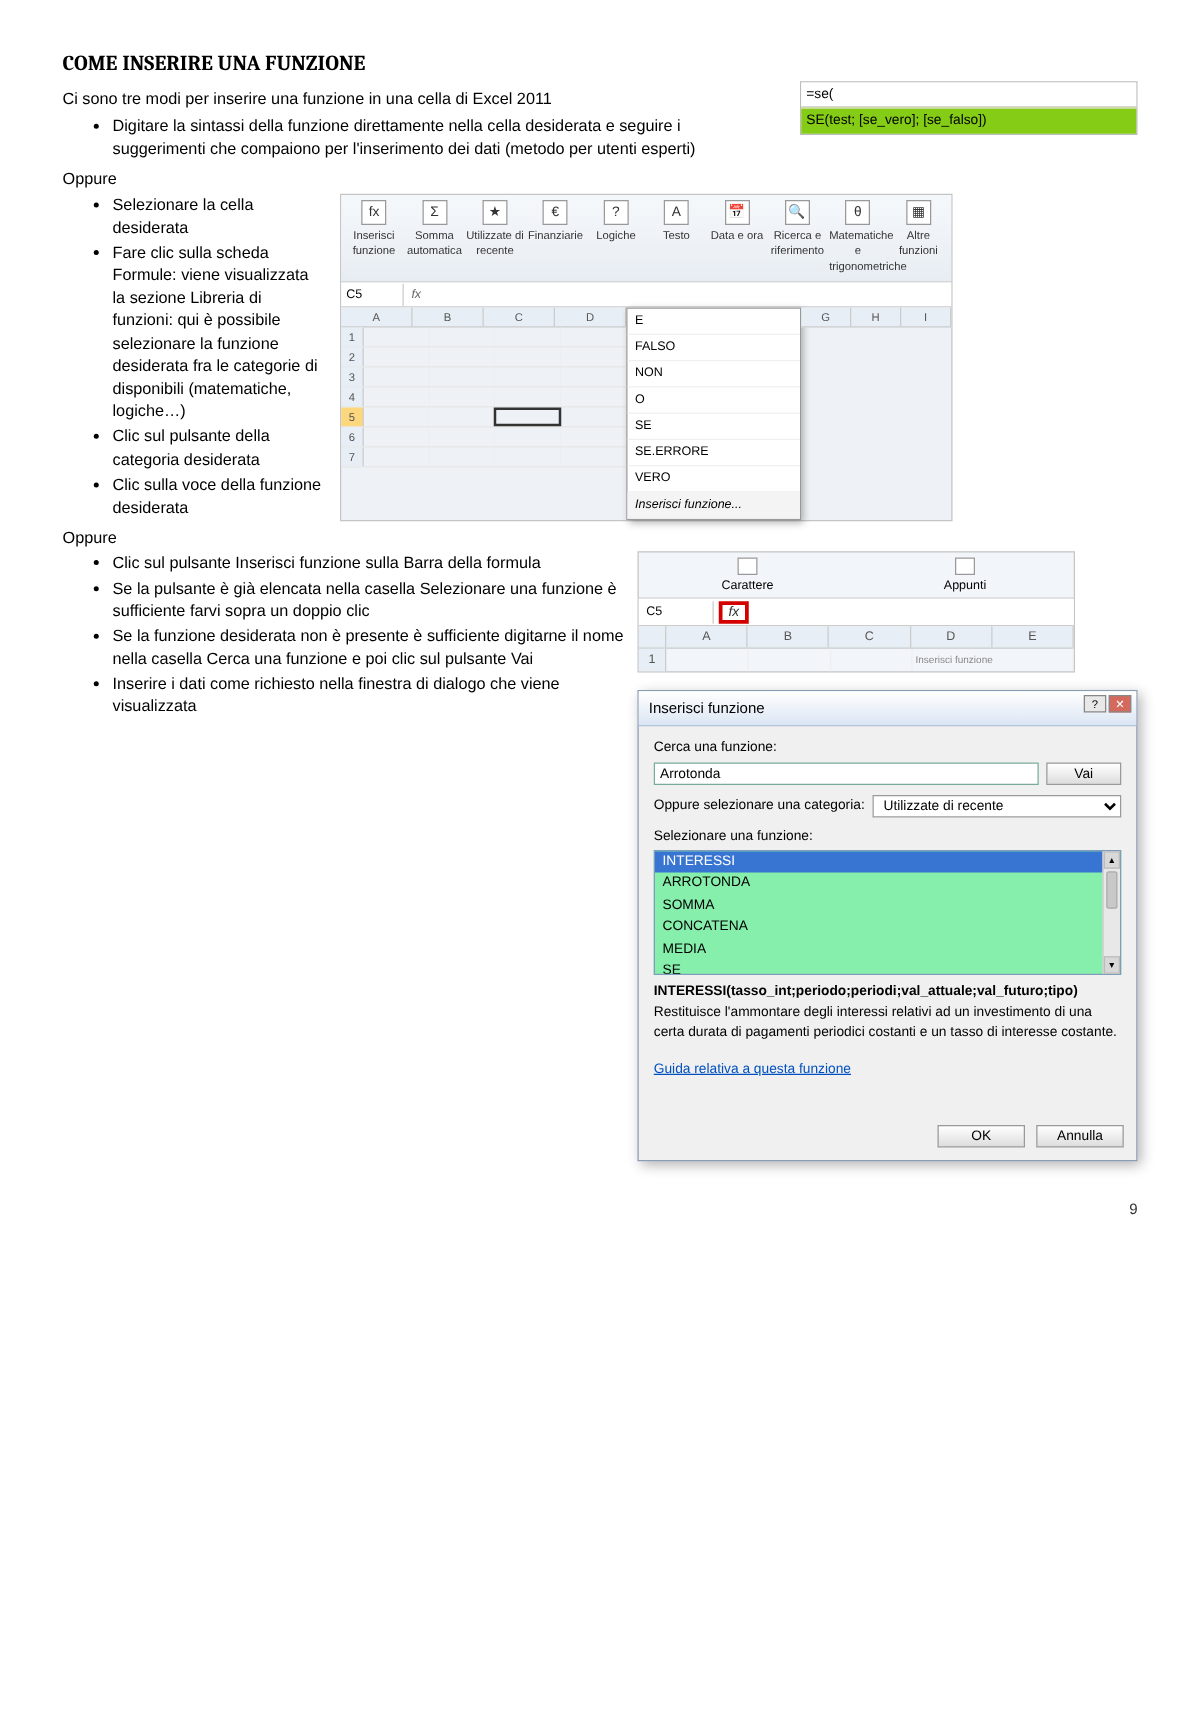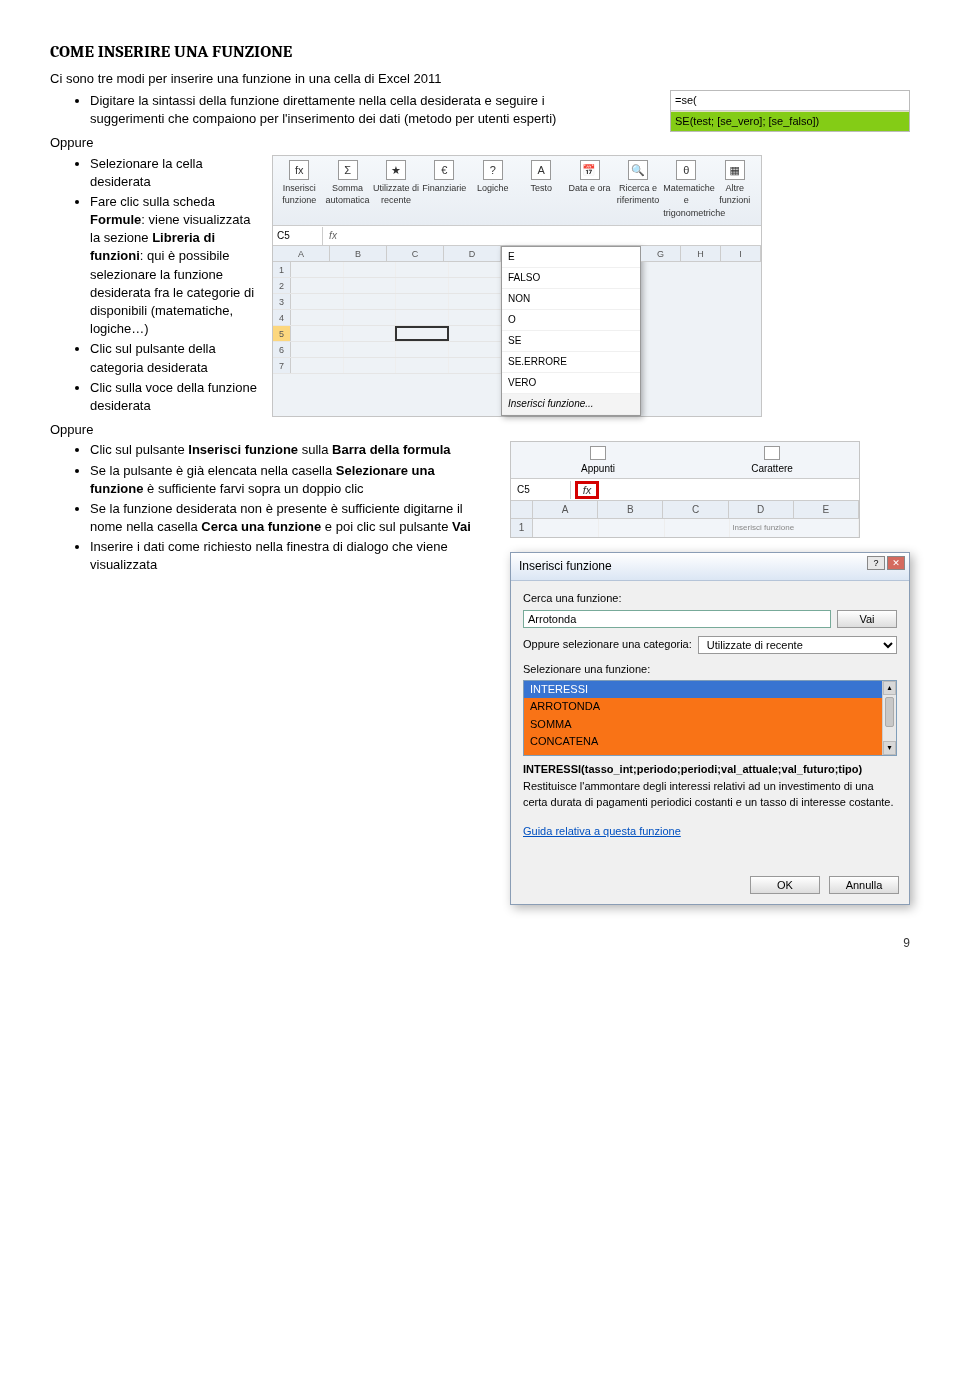--- a/index.html
+++ b/index.html
@@ -3,24 +3,24 @@
 <meta charset="utf-8">
 <style>
   * { box-sizing: border-box; margin: 0; padding: 0; }
   body { font-family: Arial, sans-serif; font-size: 13px; width: 960px; background: #fff; padding: 40px 50px 20px 50px; color: #000; line-height: 1.4; }
   h1 { font-family: Cambria, Georgia, serif; font-weight: bold; font-size: 17px; margin-bottom: 6px; }
   .intro { margin-bottom: 4px; }
   ul.bullets { list-style: disc; padding-left: 40px; margin-bottom: 4px; }
   ul.bullets li { margin-bottom: 2px; }
   .oppure { margin: 2px 0; }
   .col-img { flex-shrink: 0; }
-  .bold { font-weight: bold; }
+  .bold { font-weight: normal; }
 
   
-  .tooltip-box { border: 1px solid #bbb; background: #fff; width: 240px; font-size: 11px; margin-left: 39px; }
+  .tooltip-box { border: 1px solid #bbb; background: #fff; width: 270px; font-size: 11px; margin-left: 39px; }
   .tooltip-row1 { border-bottom: 1px solid #ccc; padding: 2px 4px; background: #fff; }
   .tooltip-row2 { background: #84cc16; padding: 2px 4px; border-top: 1px solid #e0e0c0; }
 
   
   .ribbon { border: 1px solid #c5c5c5; width: 490px; background: #eef2f6; font-size: 9px; }
   .ribbon-icons { display: flex; justify-content: space-around; padding: 4px 2px 6px 2px; border-bottom: 1px solid #ccc; background: linear-gradient(#f5f8fb,#e8edf3); }
   .ribbon-icon { text-align: center; width: 46px; color: #333; }
   .ribbon-icon .ic { width: 20px; height: 20px; margin: 0 auto 2px auto; border: 1px solid #999; background: #fff; font-size: 11px; line-height: 18px; }
   .ribbon-formula-bar { display: flex; align-items: center; background: #fff; border-bottom: 1px solid #ccc; height: 20px; }
   .ribbon-cellref { width: 50px; border-right: 1px solid #ccc; padding: 2px 4px; font-size: 10px; }
@@ -63,41 +63,41 @@
   .dlg-close { position: absolute; right: 4px; top: 3px; display: flex; gap: 2px; }
   .dlg-close span { width: 18px; height: 14px; border: 1px solid #888; background: #e8e8e8; font-size: 9px; text-align: center; line-height: 12px; }
   .dlg-close span.x { background: #d46a5e; color: #fff; }
   .dlg-body { padding: 10px 12px; }
   .dlg-label { margin-bottom: 3px; }
   .dlg-searchrow { display: flex; gap: 6px; margin-bottom: 8px; }
   .dlg-searchrow input { flex: 1; border: 1px solid #7a9; padding: 2px 4px; font-size: 11px; background: #fff; }
   .dlg-searchrow button { width: 60px; border: 1px solid #999; background: linear-gradient(#fff,#ddd); font-size: 11px; }
   .dlg-catrow { display: flex; align-items: center; gap: 6px; margin-bottom: 8px; }
   .dlg-catrow select { flex: 1; border: 1px solid #999; padding: 1px 4px; font-size: 11px; background: #fff; }
-  .dlg-listbox { border: 1px solid #7f9db9; background: #f97316; height: 76px; overflow: hidden; margin-bottom: 6px; position: relative; }
+  .dlg-listbox { border: 1px solid #7f9db9; background: #86efac; height: 100px; overflow: hidden; margin-bottom: 6px; position: relative; }
   .dlg-listbox .opt { padding: 1px 6px; }
   .dlg-listbox .opt.sel { background: #3874d1; color: #fff; }
   .dlg-listbox .scroll { position: absolute; right: 0; top: 0; bottom: 0; width: 14px; background: #e8e8e8; border-left: 1px solid #ccc; }
   .dlg-listbox .scroll .up, .dlg-listbox .scroll .down { height: 14px; background: #d8d8d8; border: 1px solid #bbb; font-size: 8px; text-align: center; line-height: 12px; }
   .dlg-listbox .scroll .down { position: absolute; bottom: 0; left: 0; right: 0; }
   .dlg-listbox .scroll .thumb { position: absolute; top: 16px; left: 2px; right: 2px; height: 30px; background: #c8c8c8; border: 1px solid #aaa; border-radius: 2px; }
   .dlg-sig { font-weight: bold; margin-bottom: 2px; }
   .dlg-desc { margin-bottom: 14px; }
   .dlg-help { color: #0050c0; text-decoration: underline; margin-bottom: 20px; display: inline-block; }
   .dlg-buttons { text-align: right; padding: 6px 10px 10px 10px; }
   .dlg-buttons button { width: 70px; padding: 2px 0; margin-left: 6px; border: 1px solid #999; background: linear-gradient(#fff,#ddd); font-size: 11px; }
 
   .page-num { text-align: right; font-size: 12px; margin-top: 30px; color: #333; }
 
   .sec2-wrap { display: flex; gap: 12px; }
   .sec2-wrap .left { width: 210px; }
-  .sec3-wrap { display: flex; gap: 29px; margin-top: 2px; }
+  .sec3-wrap { display: flex; gap: 11px; margin-top: 2px; }
   .sec3-wrap .left { flex: 1; }
   .sec3-wrap .right { width: 400px; }
-  .top-row { display: flex; align-items: flex-end; gap: 20px; }
+  .top-row { display: flex; align-items: center; gap: 20px; }
   .top-row .tl { flex: 1; }
 </style>
 </head>
 <body>
 
 <div class="top-row">
   <div class="tl">
     <h1>COME INSERIRE UNA FUNZIONE</h1>
     <p class="intro">Ci sono tre modi per inserire una funzione in una cella di Excel 2011</p>
     <ul class="bullets">
@@ -238,22 +238,22 @@
       </li>
       <li>
         <span>Se la funzione desiderata non è presente è sufficiente digitarne il nome nella casella </span><span class="bold">Cerca una funzione</span><span> e poi clic sul pulsante </span><span class="bold">Vai</span>
       </li>
       <li>Inserire i dati come richiesto nella finestra di dialogo che viene visualizzata</li>
     </ul>
   </div>
   <div class="right">
     <div class="fxbox">
       <div class="fxbox-top">
+        <div class="pane"><div class="mini"></div><span>Carattere</span></div>
         <div class="pane"><div class="mini"></div><span>Appunti</span></div>
-        <div class="pane"><div class="mini"></div><span>Carattere</span></div>
       </div>
       <div class="fxbox-cellbar">
         <div class="ref">C5</div>
         <div class="fxbtn">fx</div>
       </div>
       <div class="fxbox-grid">
         <div class="fxbox-headers" id="fxh">
             <div class="rn"></div>
             <div class="col">A</div>
             <div class="col">B</div>

